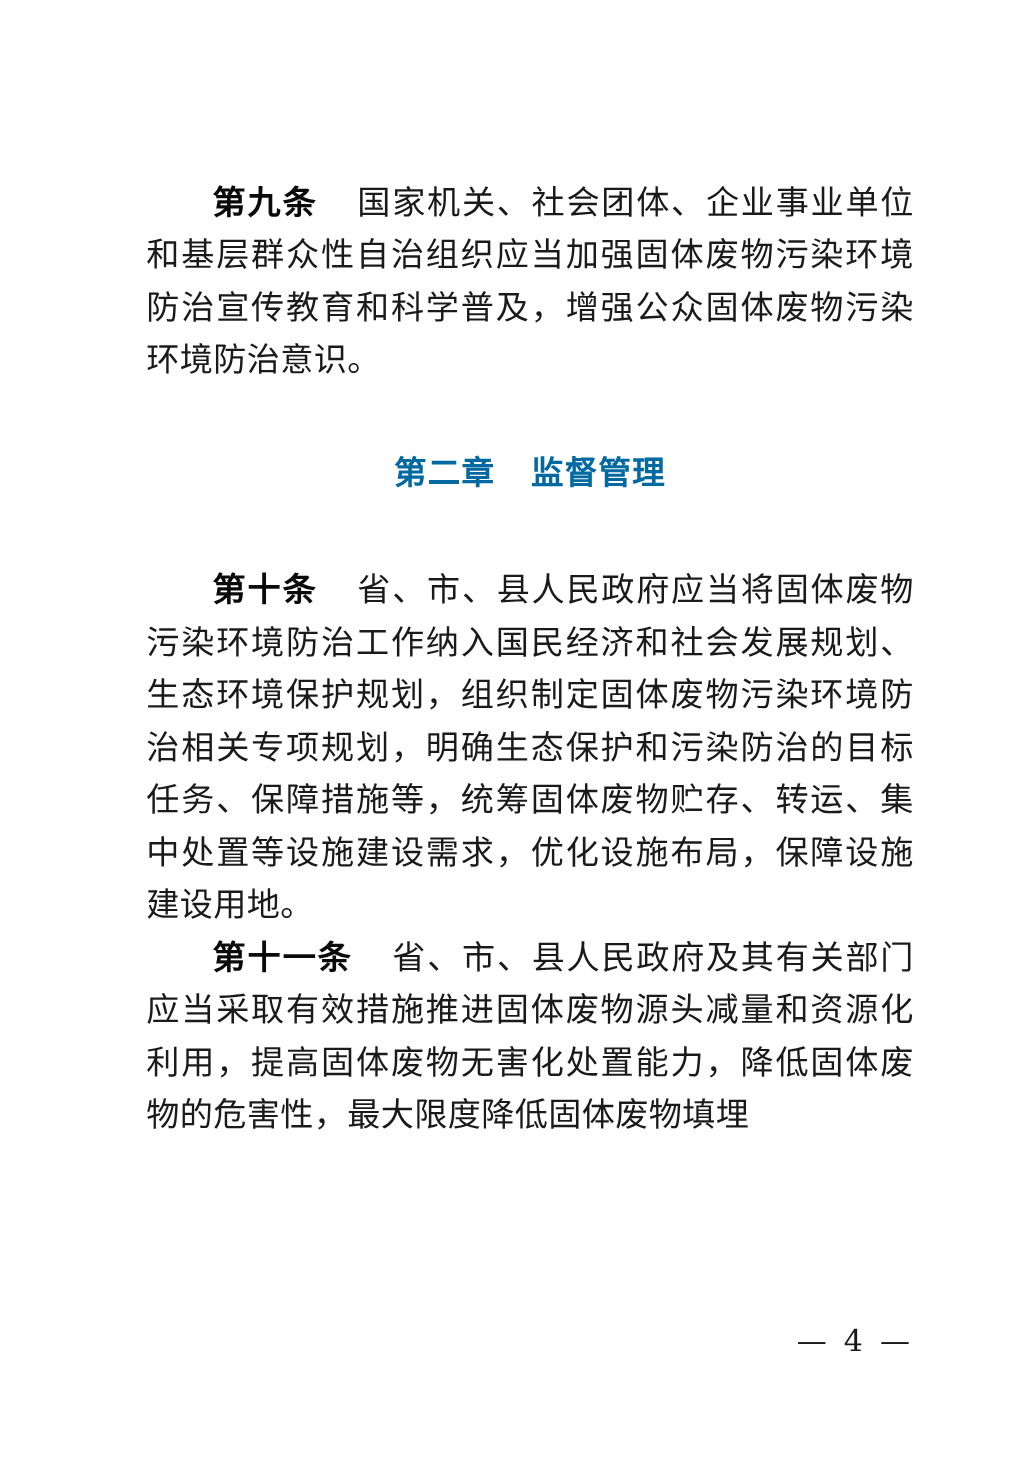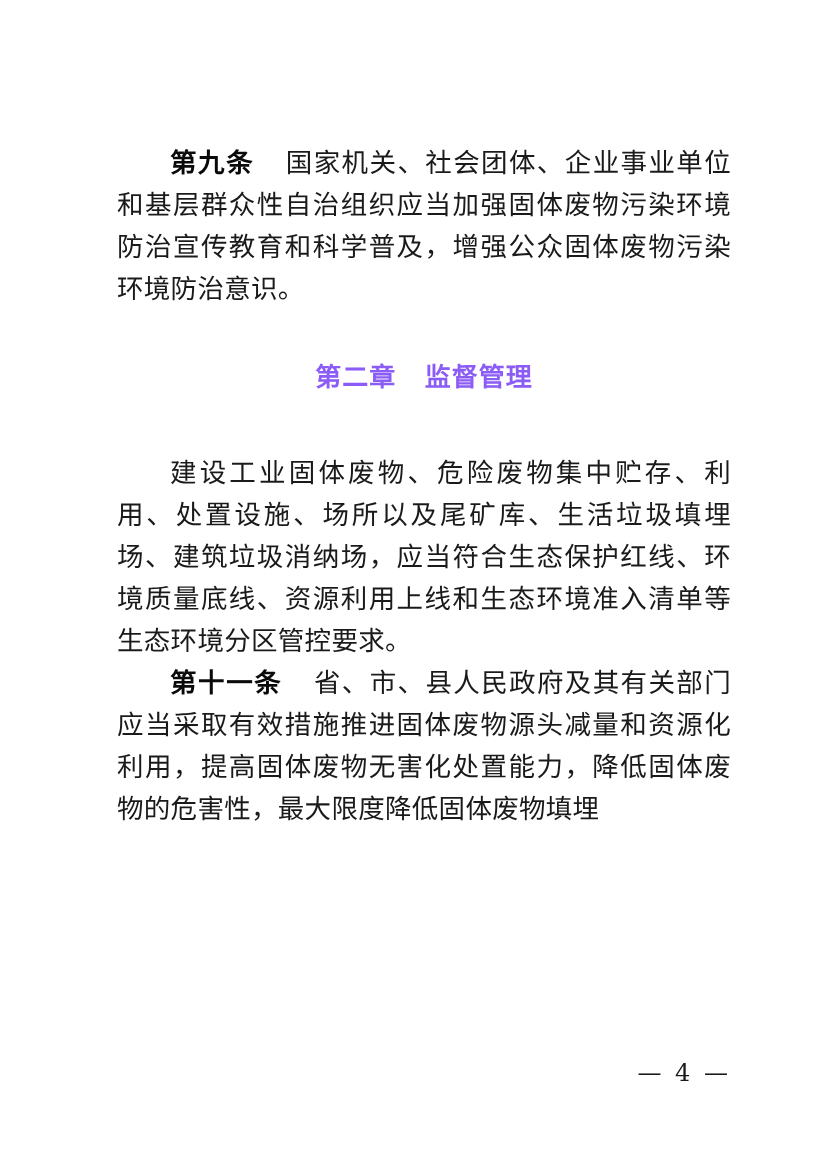--- a/index.html
+++ b/index.html
@@ -54,28 +54,28 @@
 
   
   .art-gap {
     display: inline-block;
     width: 1.15em;
   }
 
   
   .chapter-heading {
     margin: 0;
-    font-family: Liberation Mono, monospace;
+    font-family: Liberation Serif, serif;
     font-weight: 700;
     font-size: 26px;
     line-height: 42px;
     text-align: center;
     text-indent: 0;
     letter-spacing: 1px;
-    color: #8b5cf6;
+    color: #0369a1;
   }
 
   .chapter-gap {
     display: inline-block;
     width: 1.1em;
   }
 
   
   .spacer-before-chapter { height: 48px; }
   .spacer-after-chapter  { height: 52px; }
@@ -104,22 +104,22 @@
     <p class="para"><span class="art-no">第九条</span><span class="art-gap"></span><span>国家机关、社会团体、企业事业单位和基层群众性自治组织应当加强固体废物污染环境防治宣传教育和科学普及，增强公众固体废物污染环境防治意识。</span></p>
 
 
 
     <div class="spacer-before-chapter"></div>
 
     <h2 class="chapter-heading"><span>第二章</span><span class="chapter-gap"></span><span>监督管理</span></h2>
 
     <div class="spacer-after-chapter"></div>
 
+    <p class="para"><span class="art-no">第十条</span><span class="art-gap"></span><span>省、市、县人民政府应当将固体废物污染环境防治工作纳入国民经济和社会发展规划、生态环境保护规划，组织制定固体废物污染环境防治相关专项规划，明确生态保护和污染防治的目标任务、保障措施等，统筹固体废物贮存、转运、集中处置等设施建设需求，优化设施布局，保障设施建设用地。</span></p>
 
-    <p class="para">建设工业固体废物、危险废物集中贮存、利用、处置设施、场所以及尾矿库、生活垃圾填埋场、建筑垃圾消纳场，应当符合生态保护红线、环境质量底线、资源利用上线和生态环境准入清单等生态环境分区管控要求。</p>
 
     <p class="para"><span class="art-no">第十一条</span><span class="art-gap"></span><span>省、市、县人民政府及其有关部门应当采取有效措施推进固体废物源头减量和资源化利用，提高固体废物无害化处置能力，降低固体废物的危害性，最大限度降低固体废物填埋</span></p>
 
   </div>
 
   <div id="page-footer">— 4 —</div>
 
 </div>
 
 </body></html>

